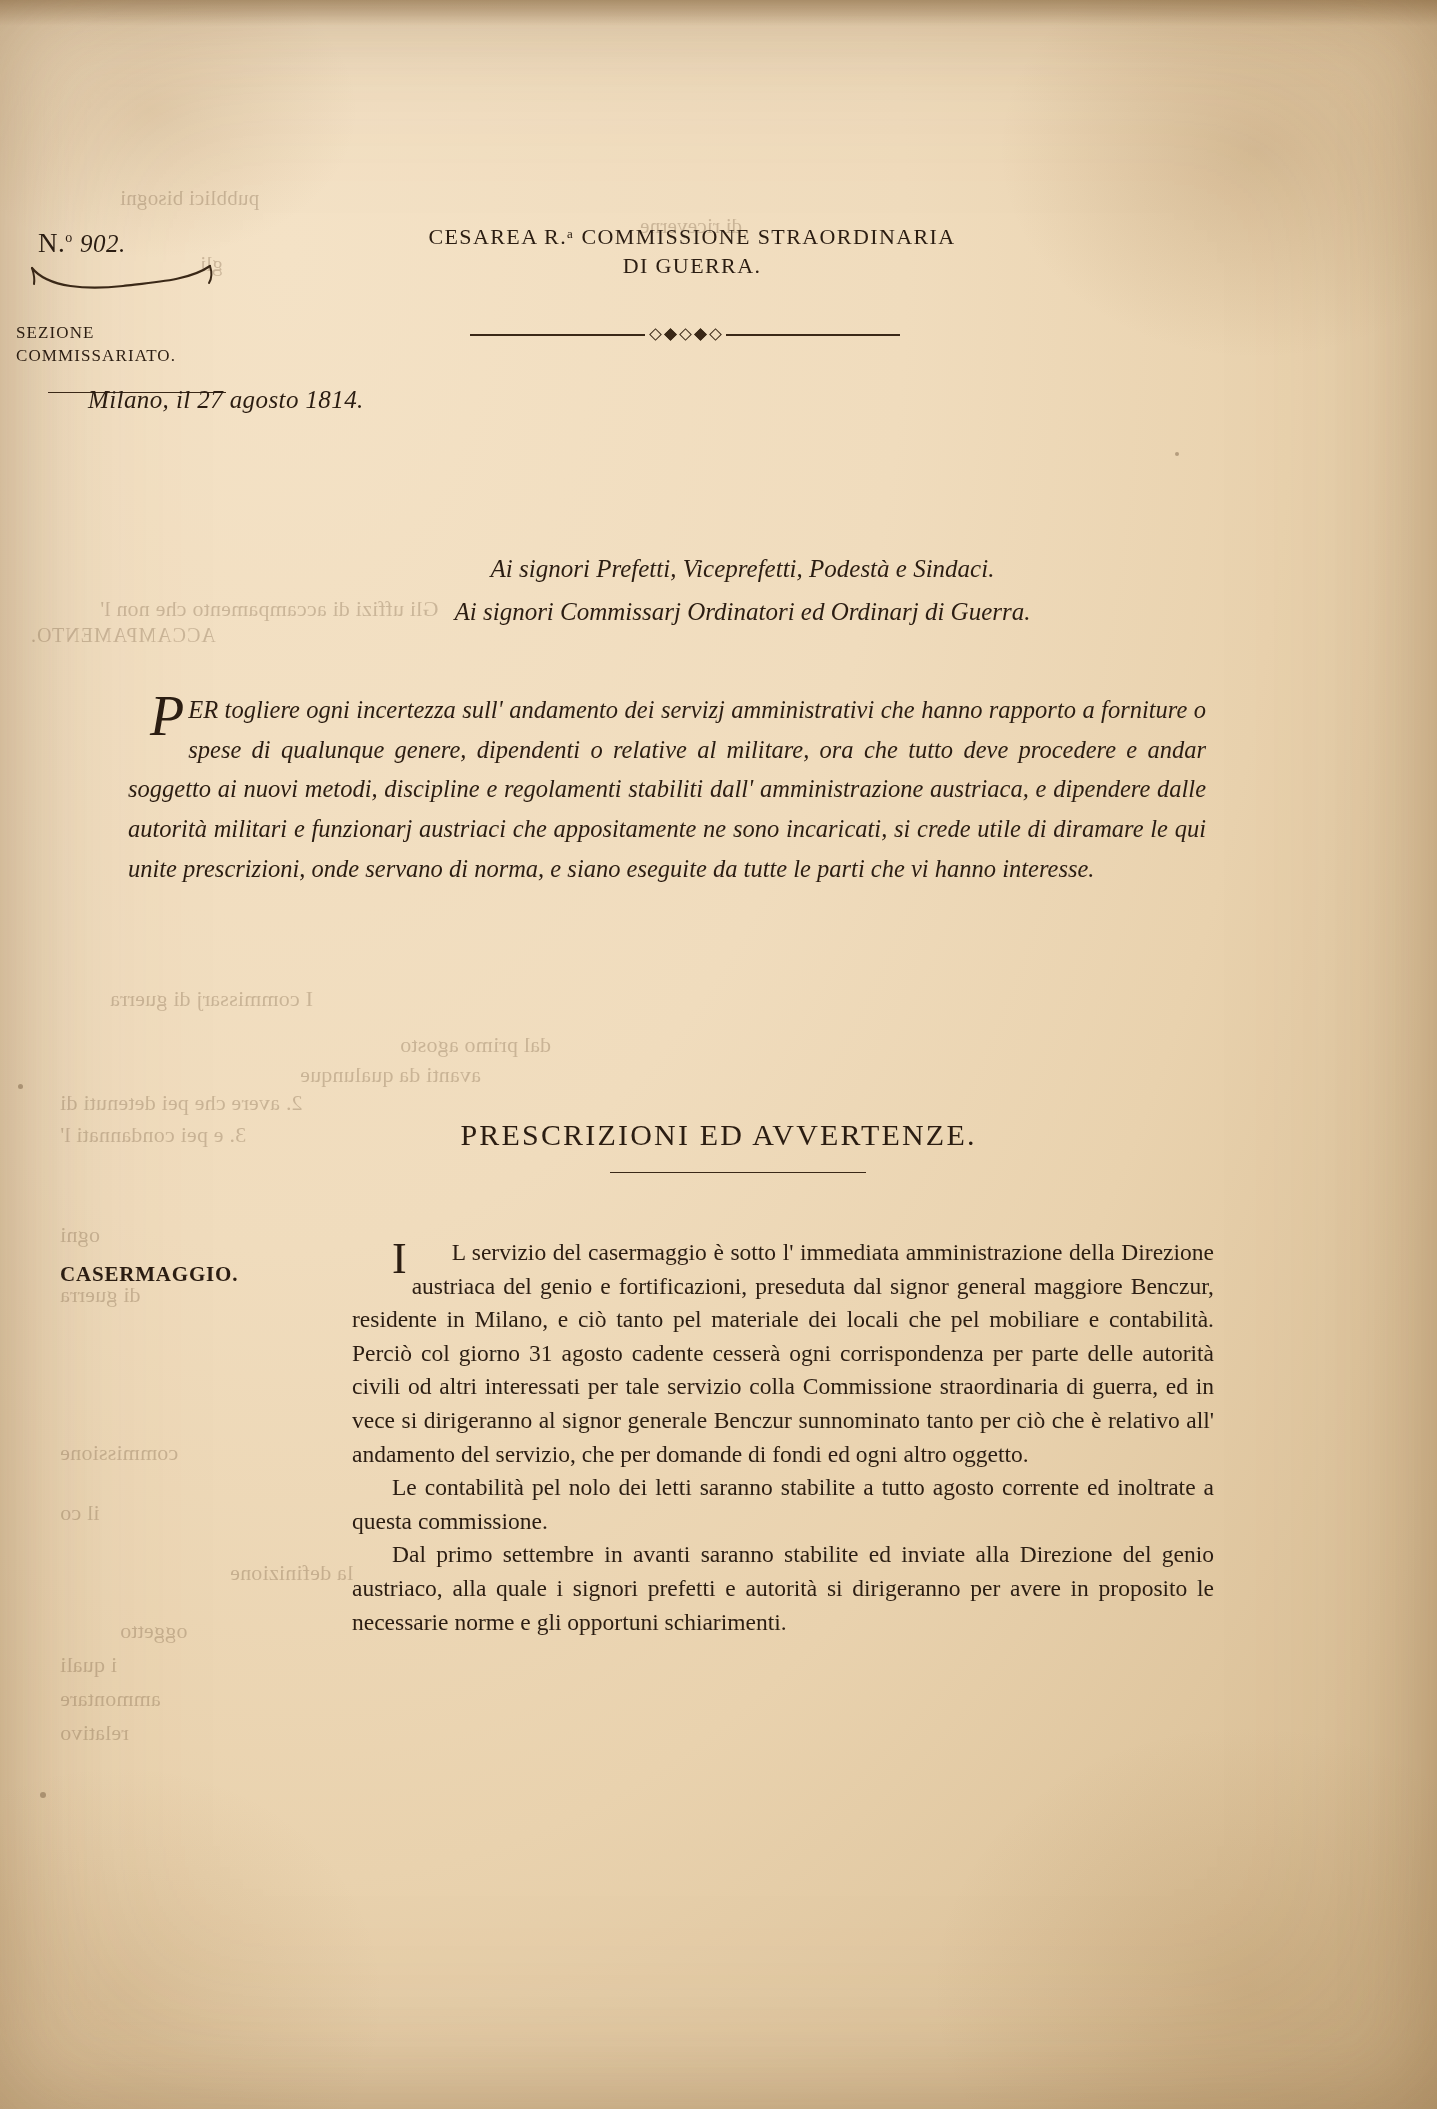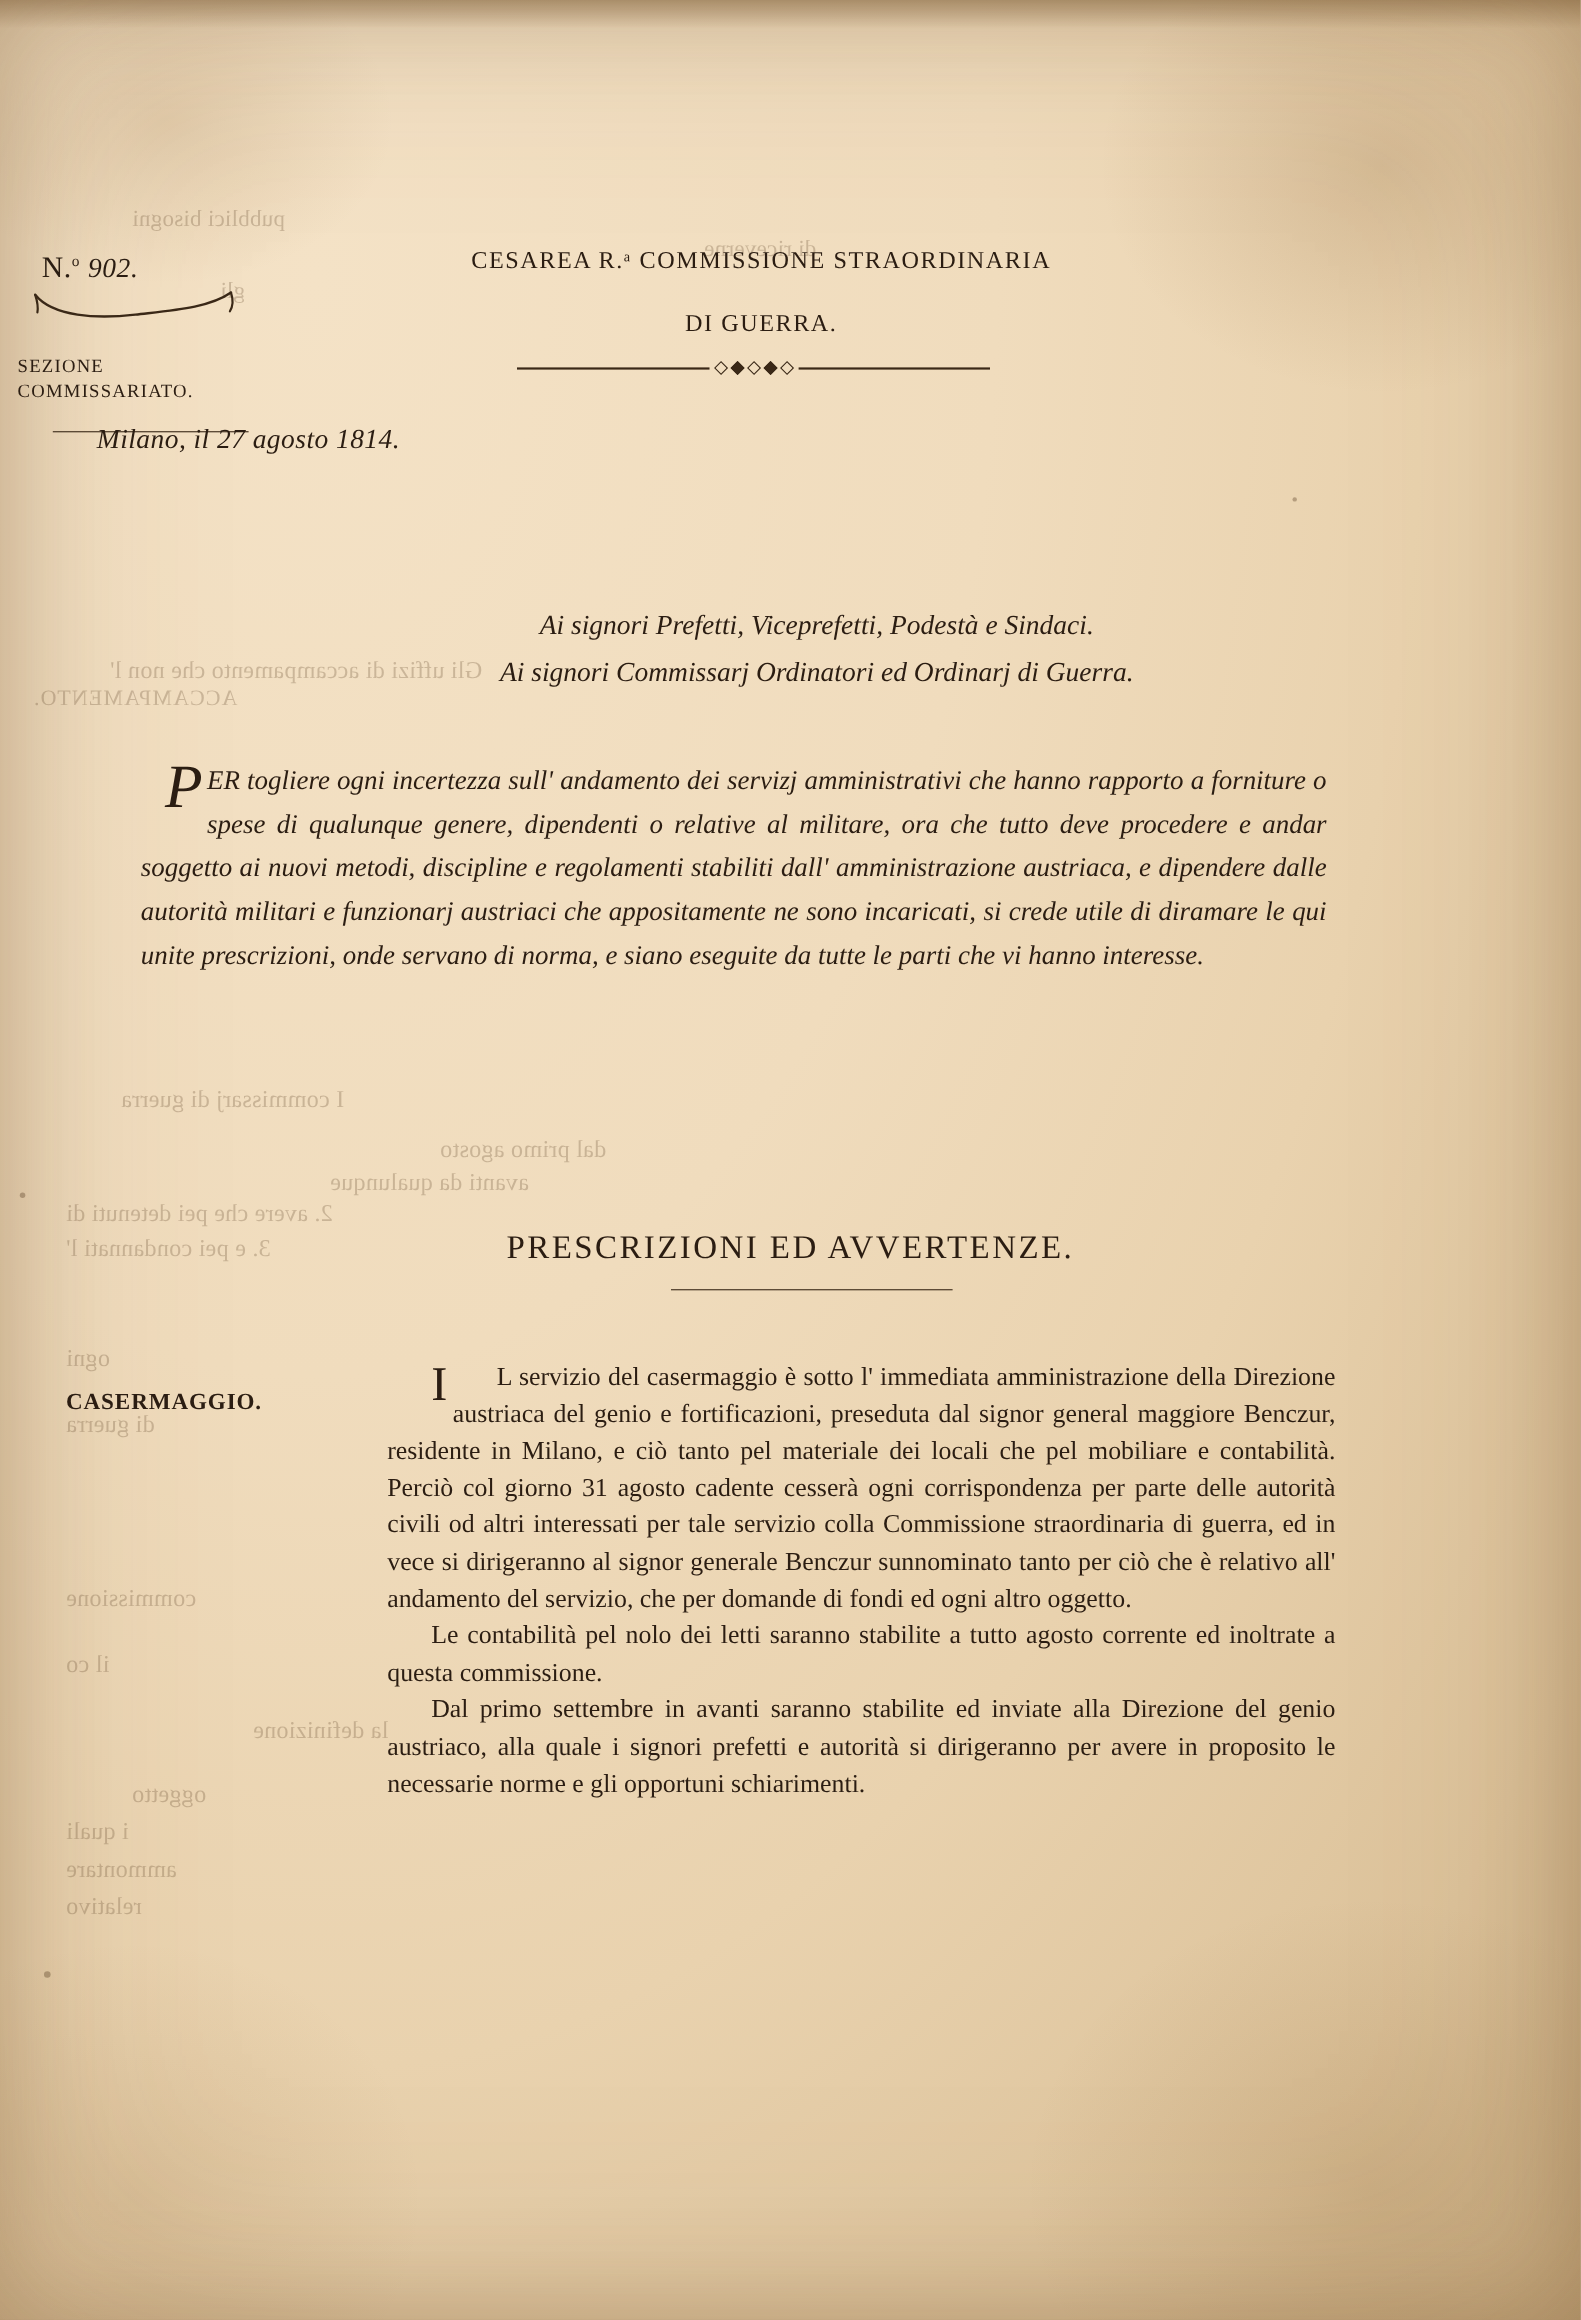--- a/index.html
+++ b/index.html
@@ -86,21 +86,21 @@
 
   .title {
     position: absolute;
     left: 232px; top: 222px;
     width: 920px;
     text-align: center;
     font-size: 22px;
     letter-spacing: 1.4px;
     line-height: 1.32;
   }
-  .title .l2 { display:block;margin-top:28px; }
+  .title .l2 { display:block; }
 
   .head-orn {
     position: absolute;
     left: 470px; top: 330px;
     width: 430px;
     display: flex;
     align-items: center;
     justify-content: center;
     gap: 6px;
   }

